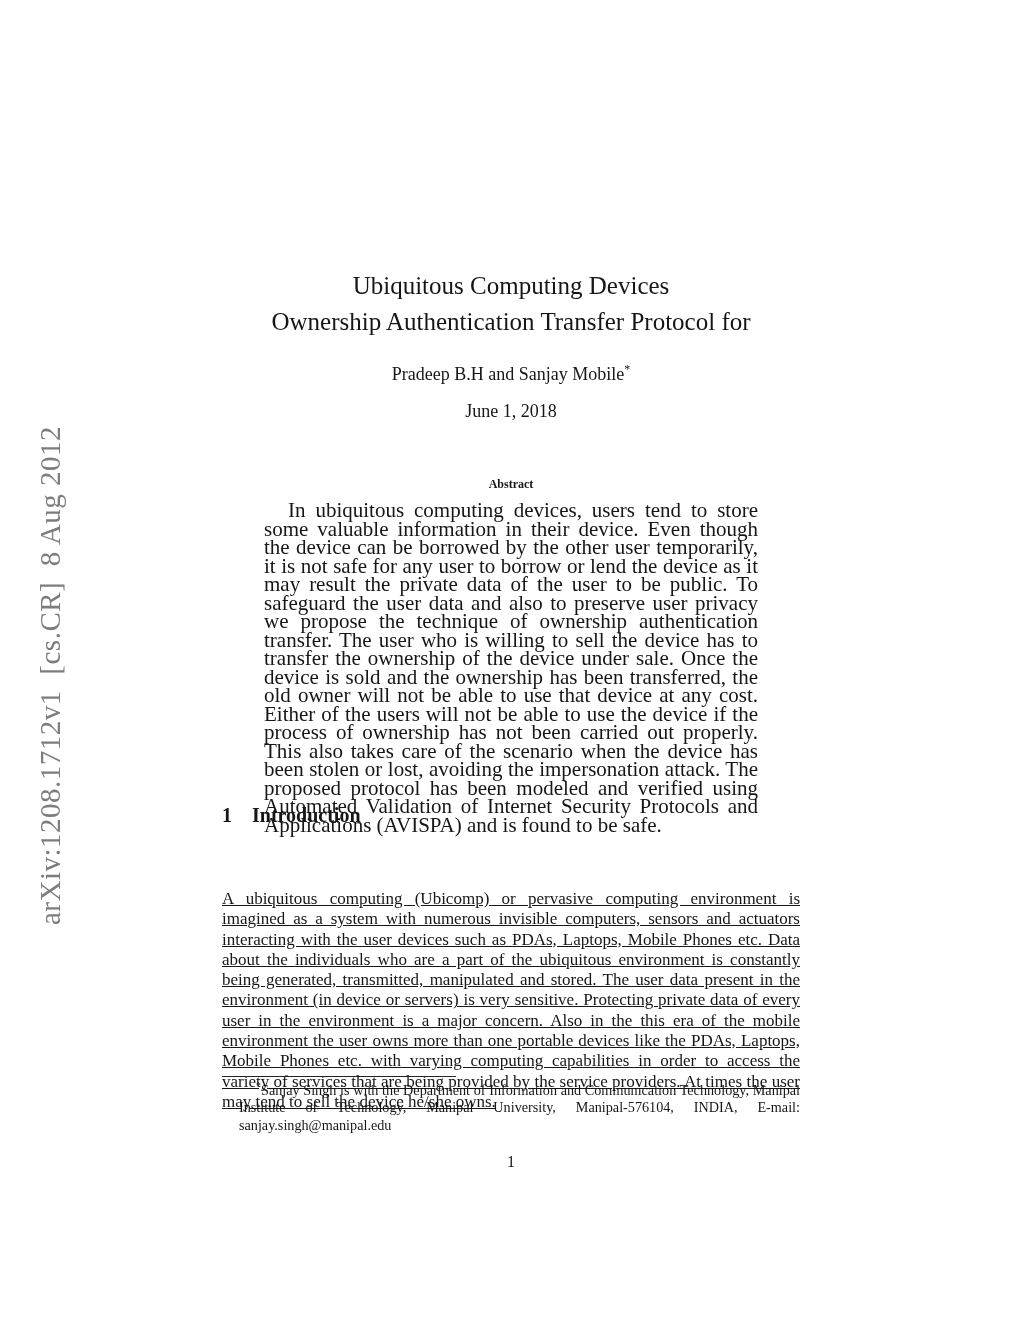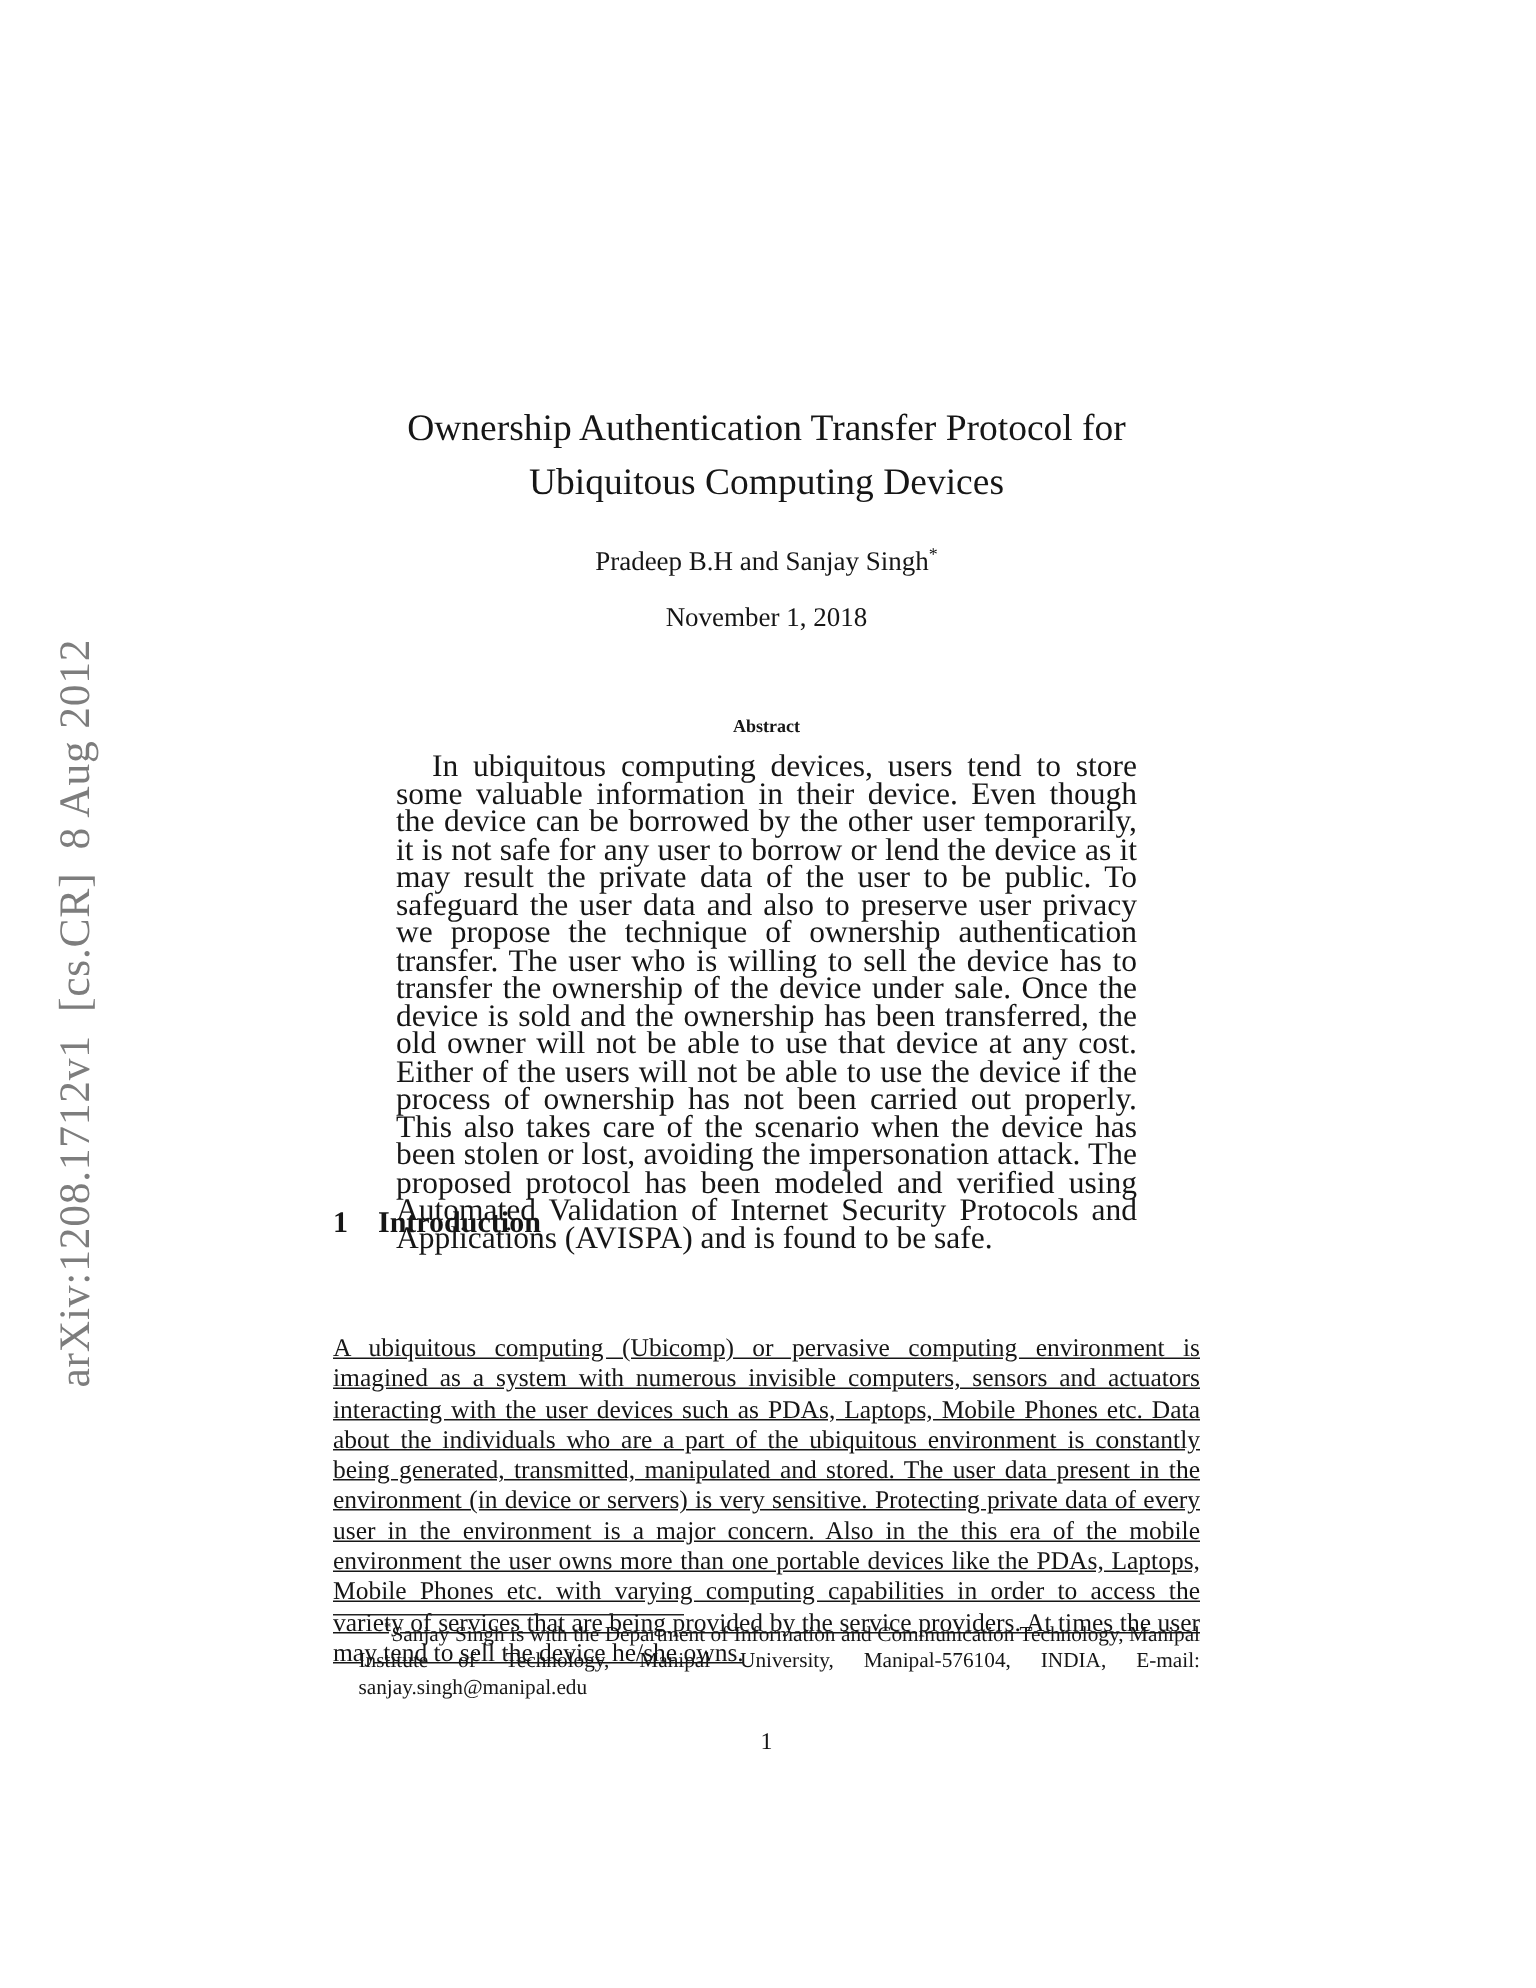--- a/index.html
+++ b/index.html
@@ -122,29 +122,29 @@
 </head>
 <body>
 
 <div class="page">
 
   <div class="watermark">arXiv:1208.1712v1  [cs.CR]  8 Aug 2012</div>
 
   <div class="content">
 
     <h1 class="title">
+      <span style="display:block">Ubiquitous Computing Devices</span>
       <span style="display:block">Ownership Authentication Transfer Protocol for</span>
-      <span style="display:block">Ubiquitous Computing Devices</span>
     </h1>
 
     <div class="authors">
-      <span>Pradeep B.H and Sanjay Singh</span><sup>*</sup>
+      <span>Pradeep B.H and Sanjay Mobile</span><sup>*</sup>
     </div>
 
-    <div class="date">November 1, 2018</div>
+    <div class="date">June 1, 2018</div>
 
     <div class="abstract-heading">Abstract</div>
 
     <div class="abstract-body">
       <p>In ubiquitous computing devices, users tend to store some valuable information in their device. Even though the device can be borrowed by the other user temporarily, it is not safe for any user to borrow or lend the device as it may result the private data of the user to be public. To safeguard the user data and also to preserve user privacy we propose the technique of ownership authentication transfer. The user who is willing to sell the device has to transfer the ownership of the device under sale. Once the device is sold and the ownership has been transferred, the old owner will not be able to use that device at any cost. Either of the users will not be able to use the device if the process of ownership has not been carried out properly. This also takes care of the scenario when the device has been stolen or lost, avoiding the impersonation attack. The proposed protocol has been modeled and verified using Automated Validation of Internet Security Protocols and Applications (AVISPA) and is found to be safe.</p>
     </div>
 
     <div class="section-heading">
       <span class="sec-num">1</span><span>Introduction</span>
     </div>

